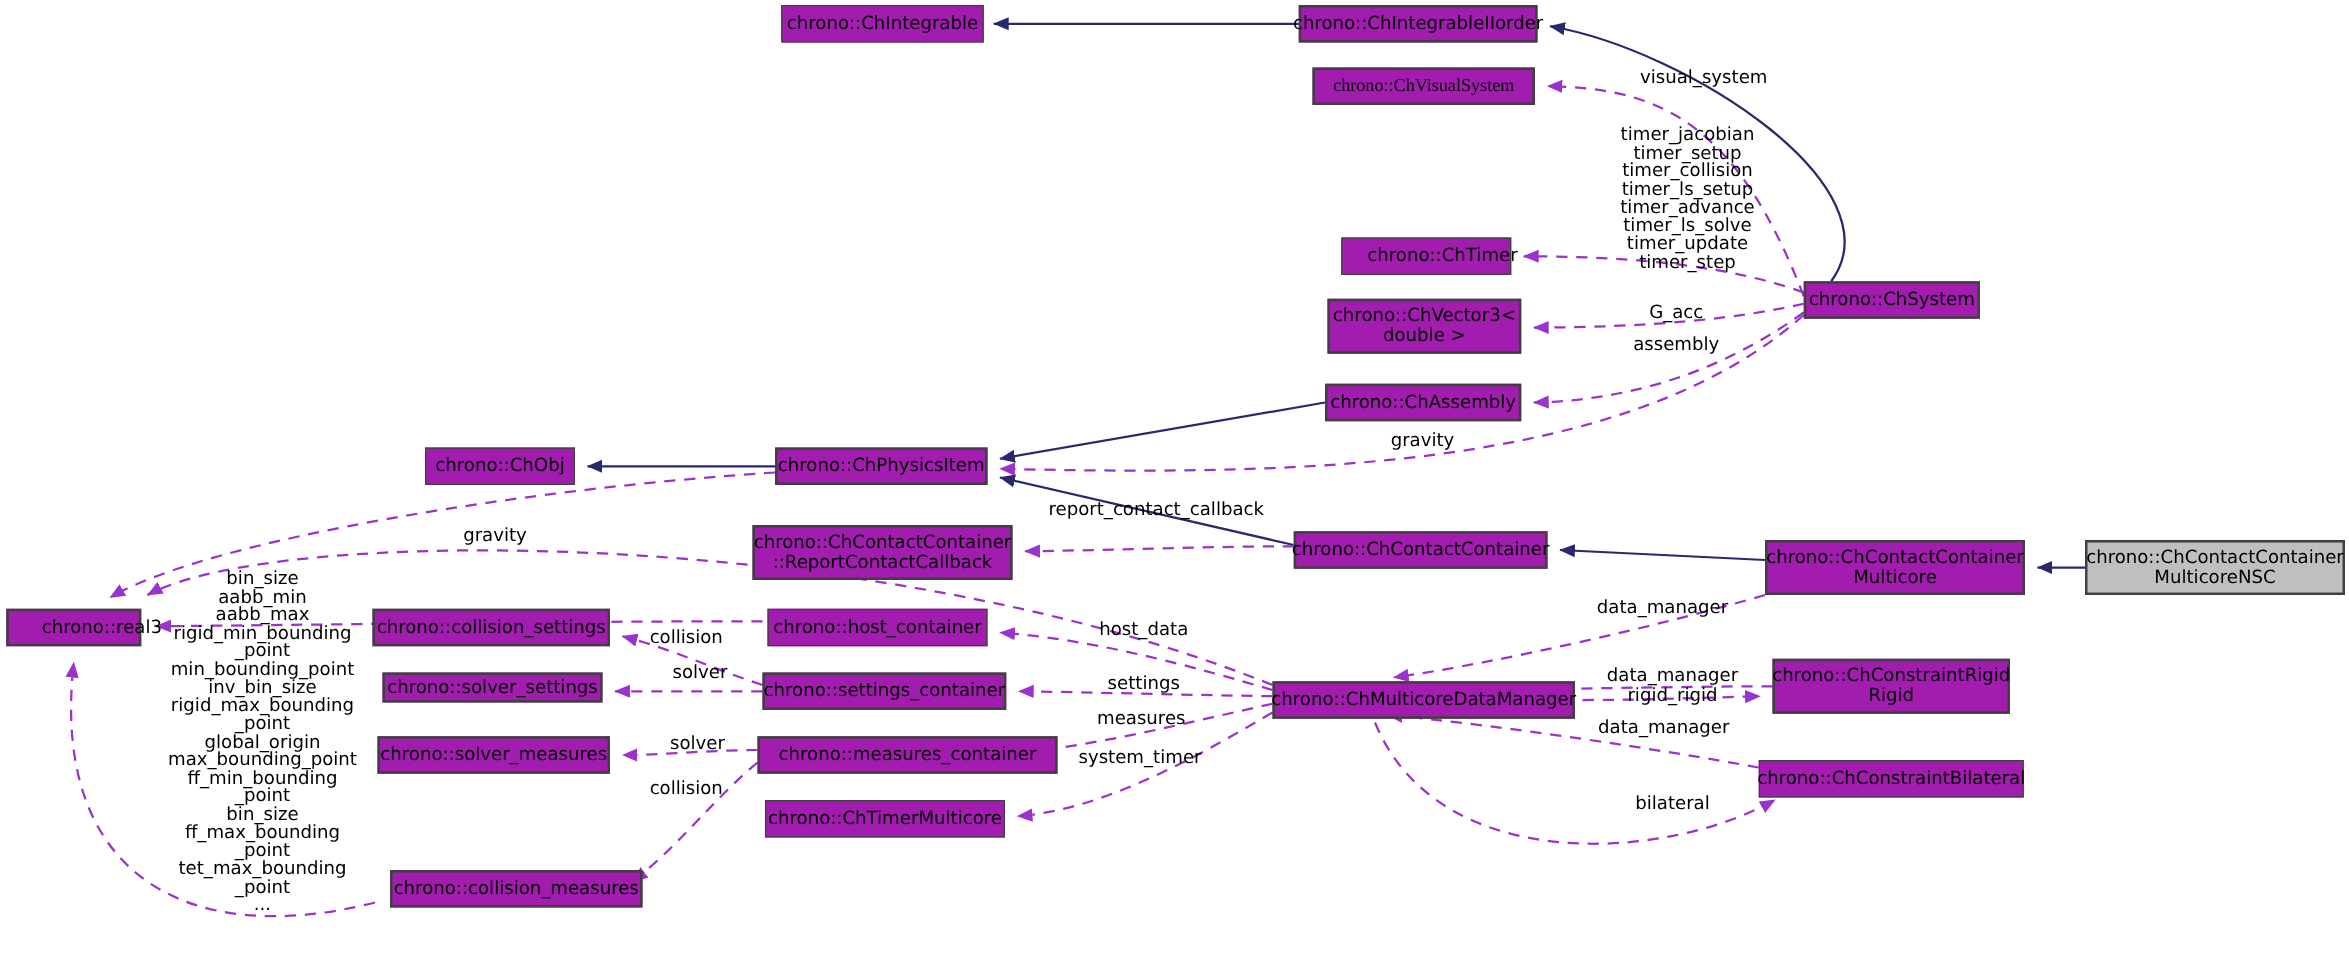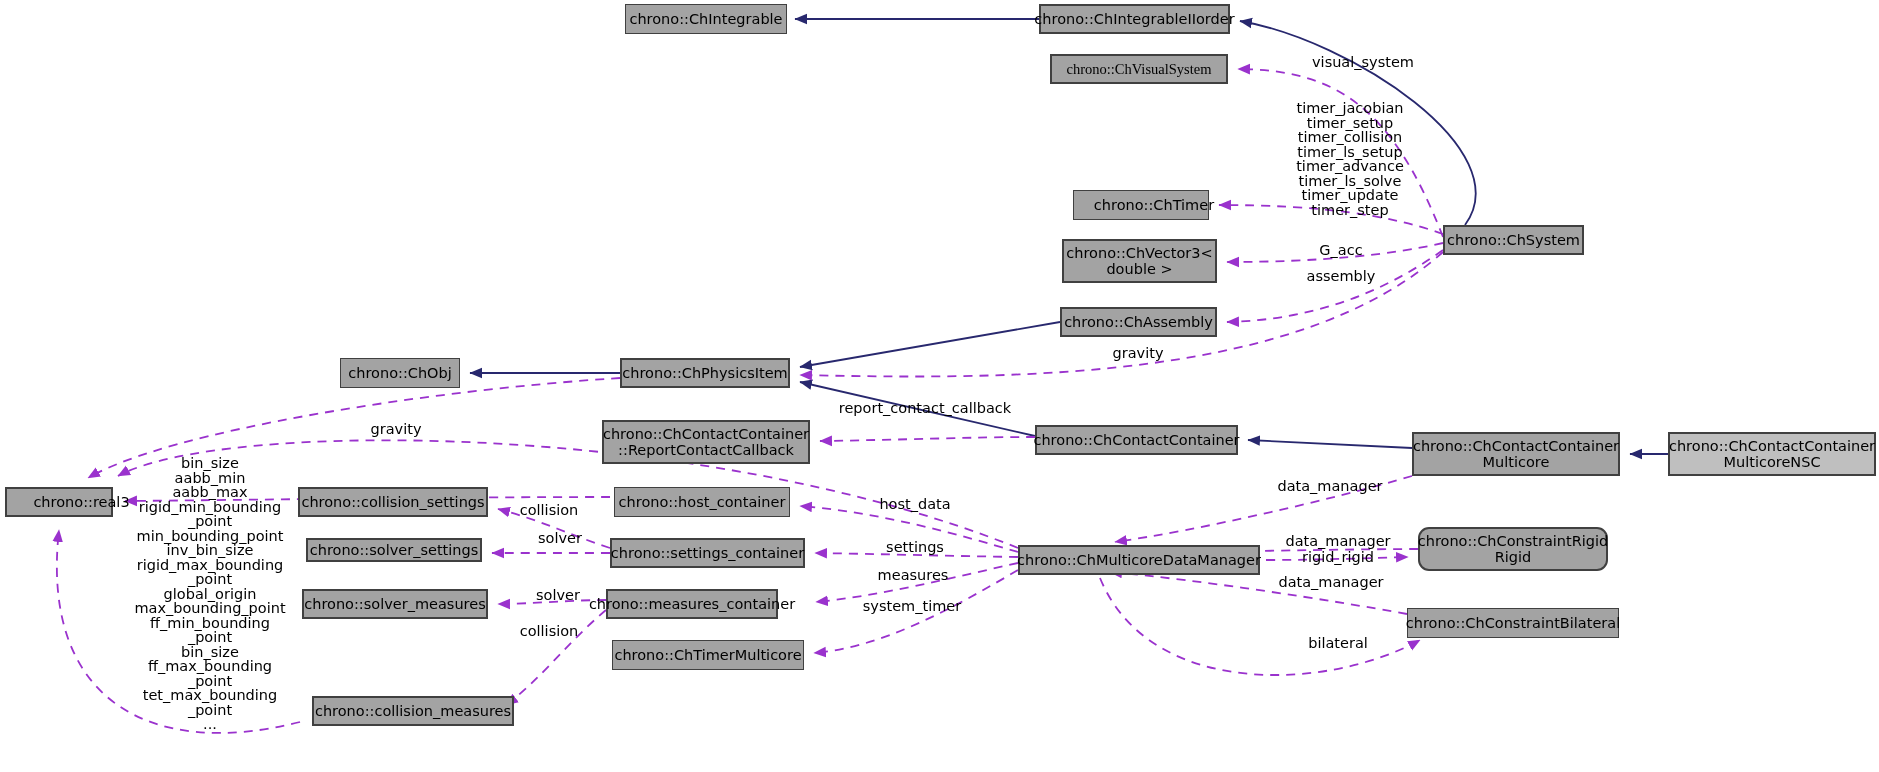--- a/index.html
+++ b/index.html
@@ -10,21 +10,21 @@
     height:772px;
     background:#ffffff;
     font-family:"DejaVu Sans","Liberation Sans",sans-serif;
     overflow:hidden;
   }
   #edges{position:absolute;left:0;top:0;width:1879px;height:772px;}
   .node{
     position:absolute;
     box-sizing:border-box;
     border:1px solid #404040;
-    background:#a3a3a3;
+    background:#a21caf;
     color:#000000;
     font-size:14.5px;
     line-height:16px;
     display:flex;
     align-items:center;
     justify-content:center;
     text-align:center;
     white-space:pre-line;
     letter-spacing:0px;
     z-index:5;
@@ -141,22 +141,22 @@
 Multicore</div>
   <div class="node thick filled" style="left: 1668px; top: 432px; width: 208px; height: 44px;">chrono::ChContactContainer
 MulticoreNSC</div>
   <div class="node thick" style="left: 5px; top: 487px; width: 108px; height: 30px; padding-left: 45px;">chrono::real3</div>
   <div class="node thick" style="left: 298px; top: 487px; width: 190px; height: 30px;">chrono::collision_settings</div>
   <div class="node" style="left: 614px; top: 487px; width: 176px; height: 30px;">chrono::host_container</div>
   <div class="node thick" style="left: 306px; top: 538px; width: 176px; height: 24px;">chrono::solver_settings</div>
   <div class="node thick" style="left: 610px; top: 538px; width: 195px; height: 30px;">chrono::settings_container</div>
   <div class="node thick" style="left: 1018px; top: 545px; width: 242px; height: 30px;">chrono::ChMulticoreDataManager</div>
   <div class="node thick" style="left: 302px; top: 589px; width: 186px; height: 30px;">chrono::solver_measures</div>
-  <div class="node thick" style="left: 606px; top: 589px; width: 172px; height: 30px;">chrono::measures_container</div>
-  <div class="node thick" style="left: 1418px; top: 527px; width: 190px; height: 44px; border-radius: 11px;">chrono::ChConstraintRigid
+  <div class="node thick" style="left: 606px; top: 589px; width: 240px; height: 30px;">chrono::measures_container</div>
+  <div class="node thick" style="left: 1418px; top: 527px; width: 190px; height: 44px;">chrono::ChConstraintRigid
 Rigid</div>
   <div class="node" style="left: 1407px; top: 608px; width: 212px; height: 30px;">chrono::ChConstraintBilateral</div>
   <div class="node" style="left: 612px; top: 640px; width: 192px; height: 30px;">chrono::ChTimerMulticore</div>
   <div class="node thick" style="left: 296px; top: 696px; width: 202px; height: 30px; margin-left: 16px;">chrono::collision_measures</div>
 
   <div class="edge-label" style="left: 1283px; top: 55px; width: 160px; text-align: center;">visual_system</div>
   <div class="edge-label" style="left: 1260px; top: 101px; width: 180px; text-align: center;">timer_jacobian
 timer_setup
 timer_collision
 timer_ls_setup

